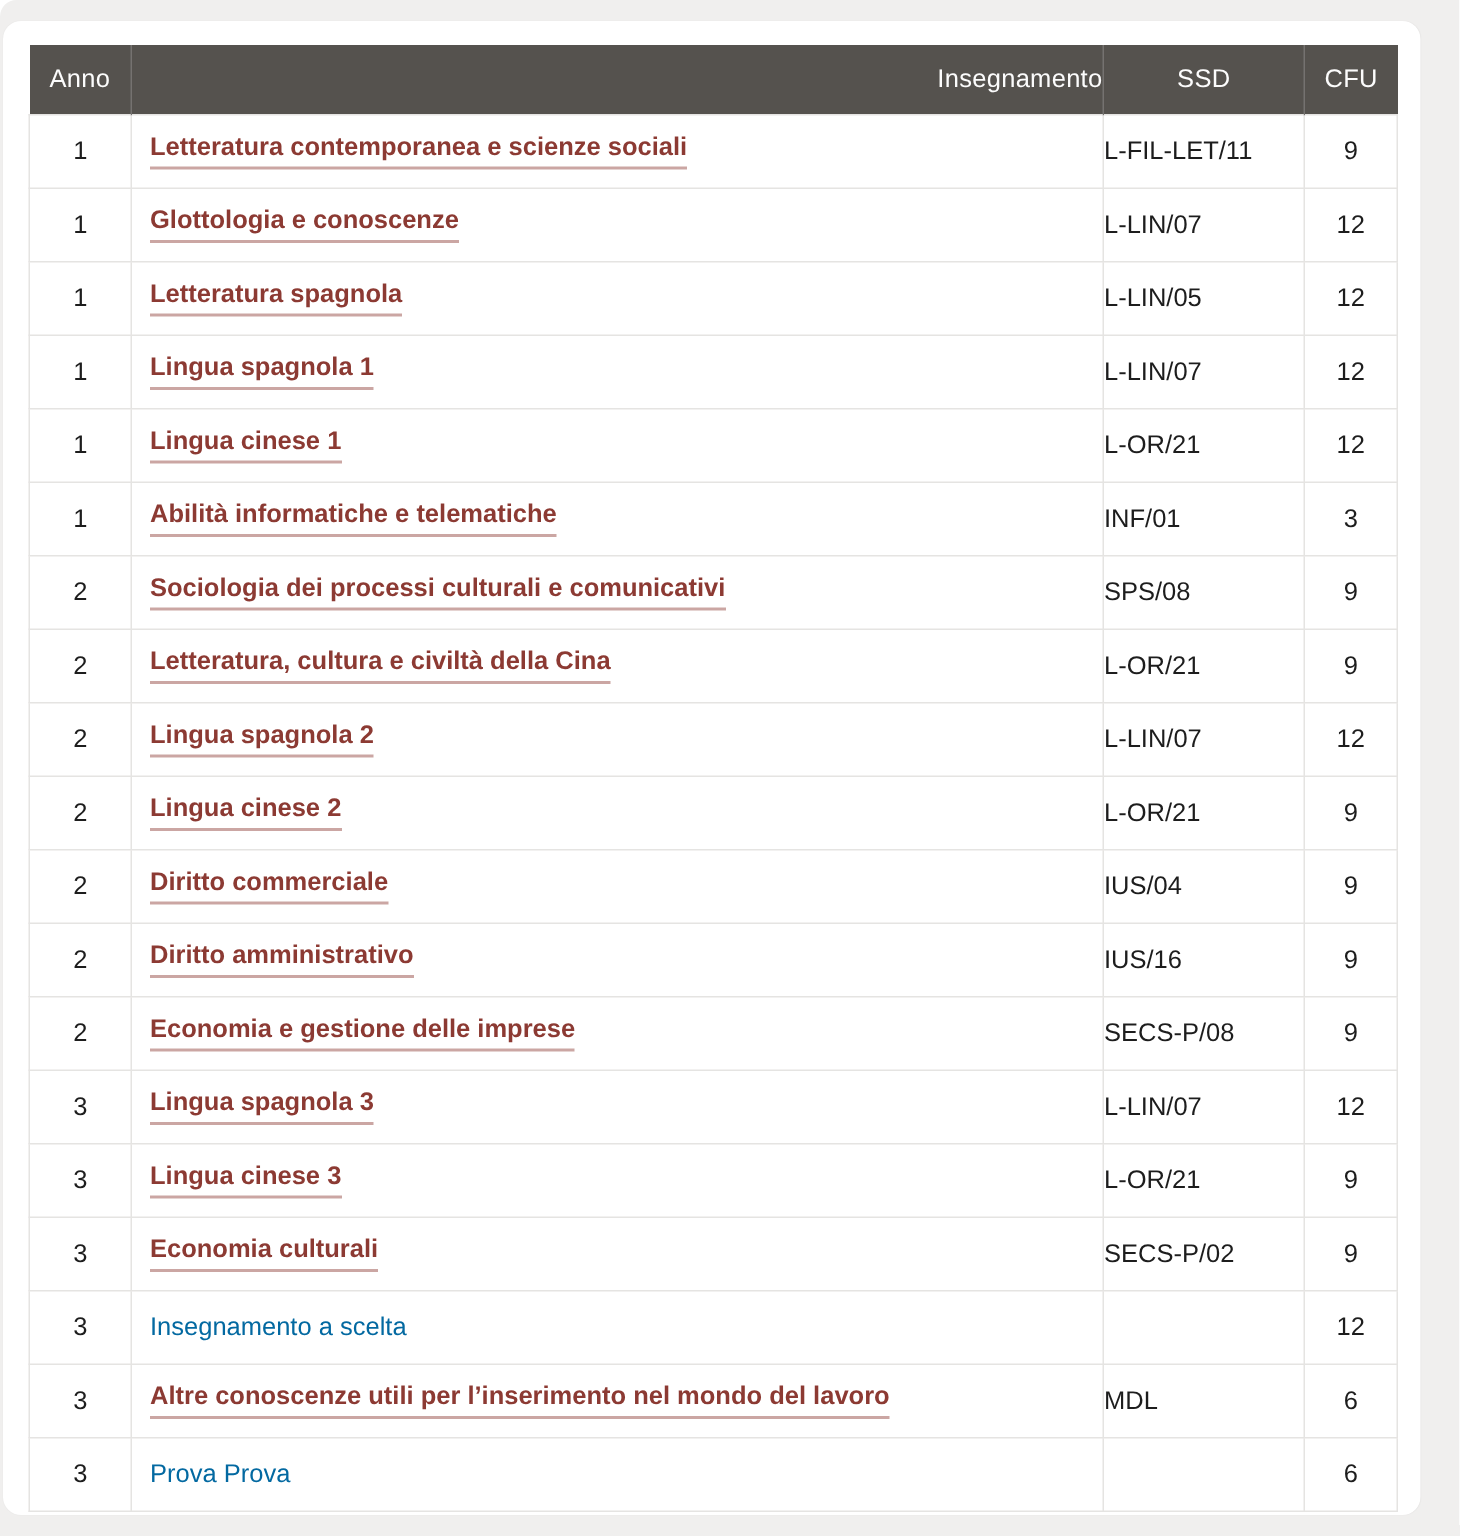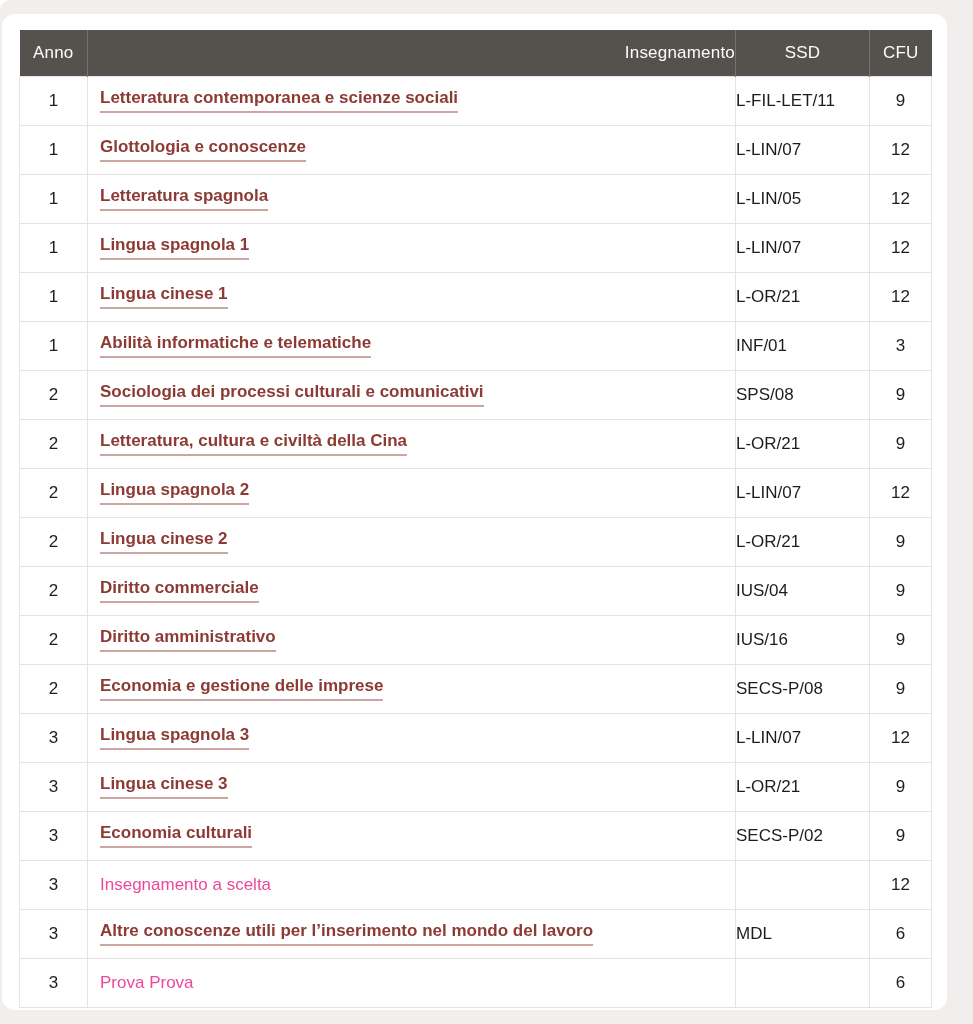--- a/index.html
+++ b/index.html
@@ -65,21 +65,21 @@
 
   a.course-link {
     color: #8c3a33;
     font-weight: 700;
     text-decoration: none;
     display: inline-block;
     padding-bottom: 3px;
     border-bottom: 2px solid rgba(140, 58, 51, 0.45);
     line-height: 1.15;
   }
-  span.course-plain { color: #ec4899; font-weight: 400; }
+  span.course-plain { color: #0369a1; font-weight: 400; }
 </style>
 </head>
 <body>
 
 <div class="viewport">
   <div class="card">
     <table class="curriculum">
       <colgroup>
         <col class="col-anno">
         <col class="col-insegnamento">

